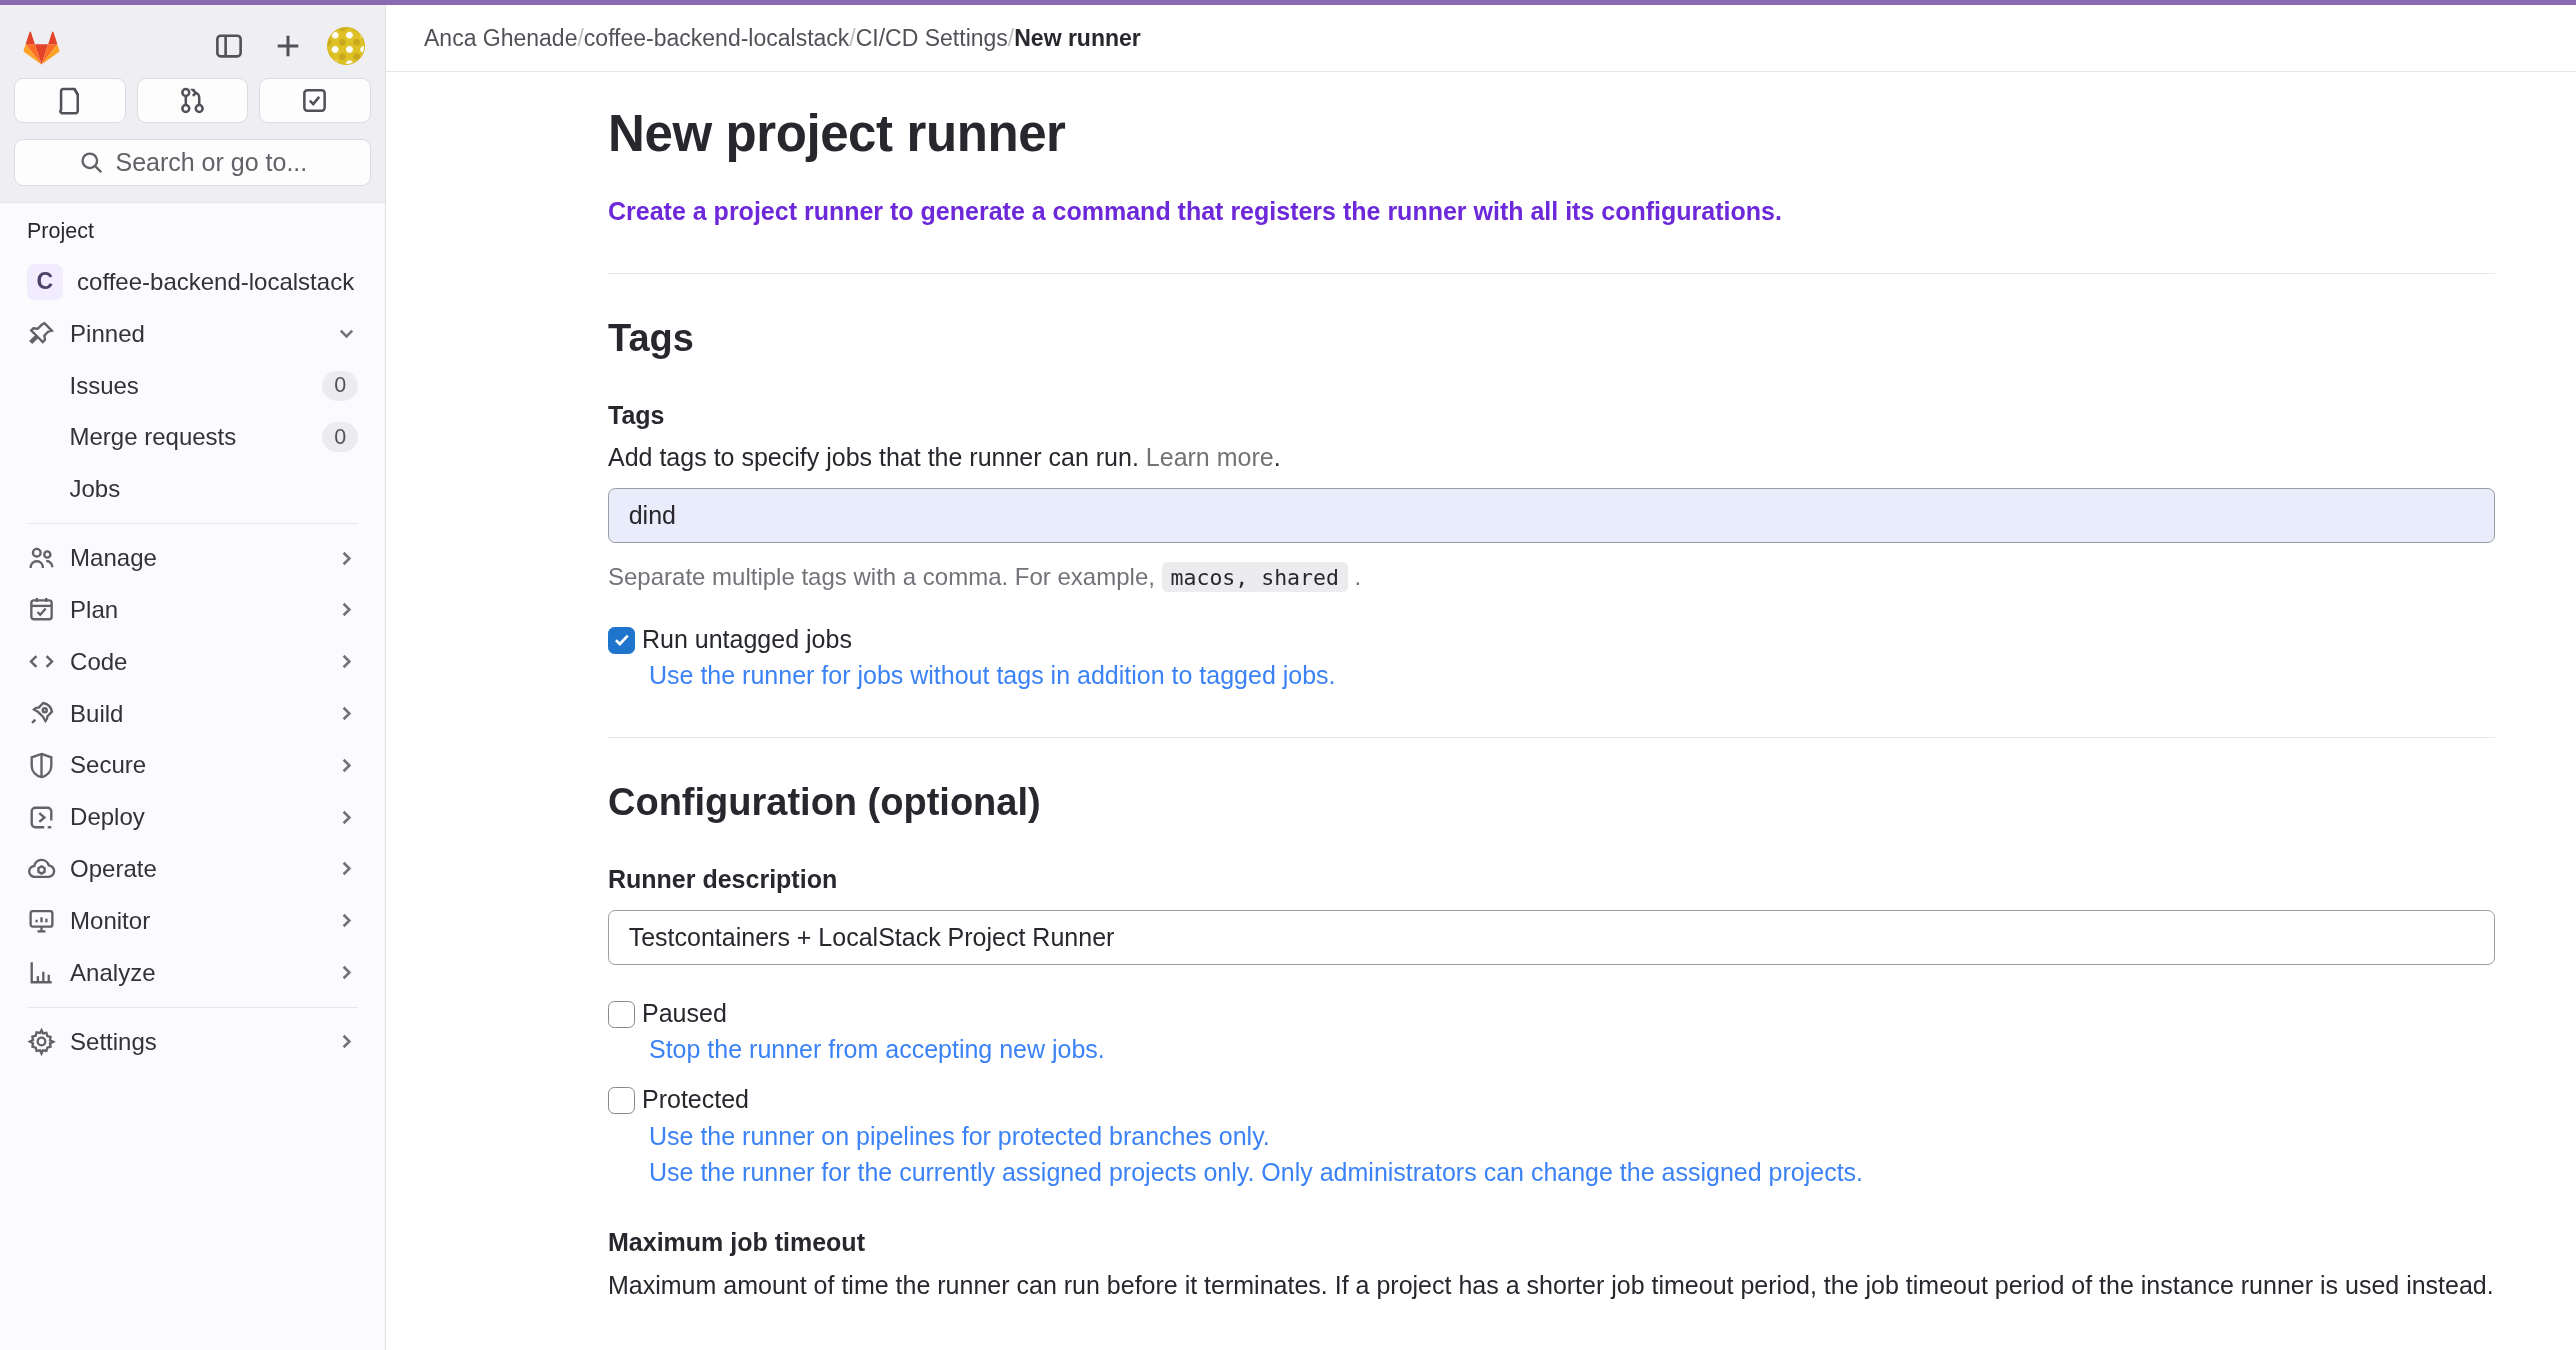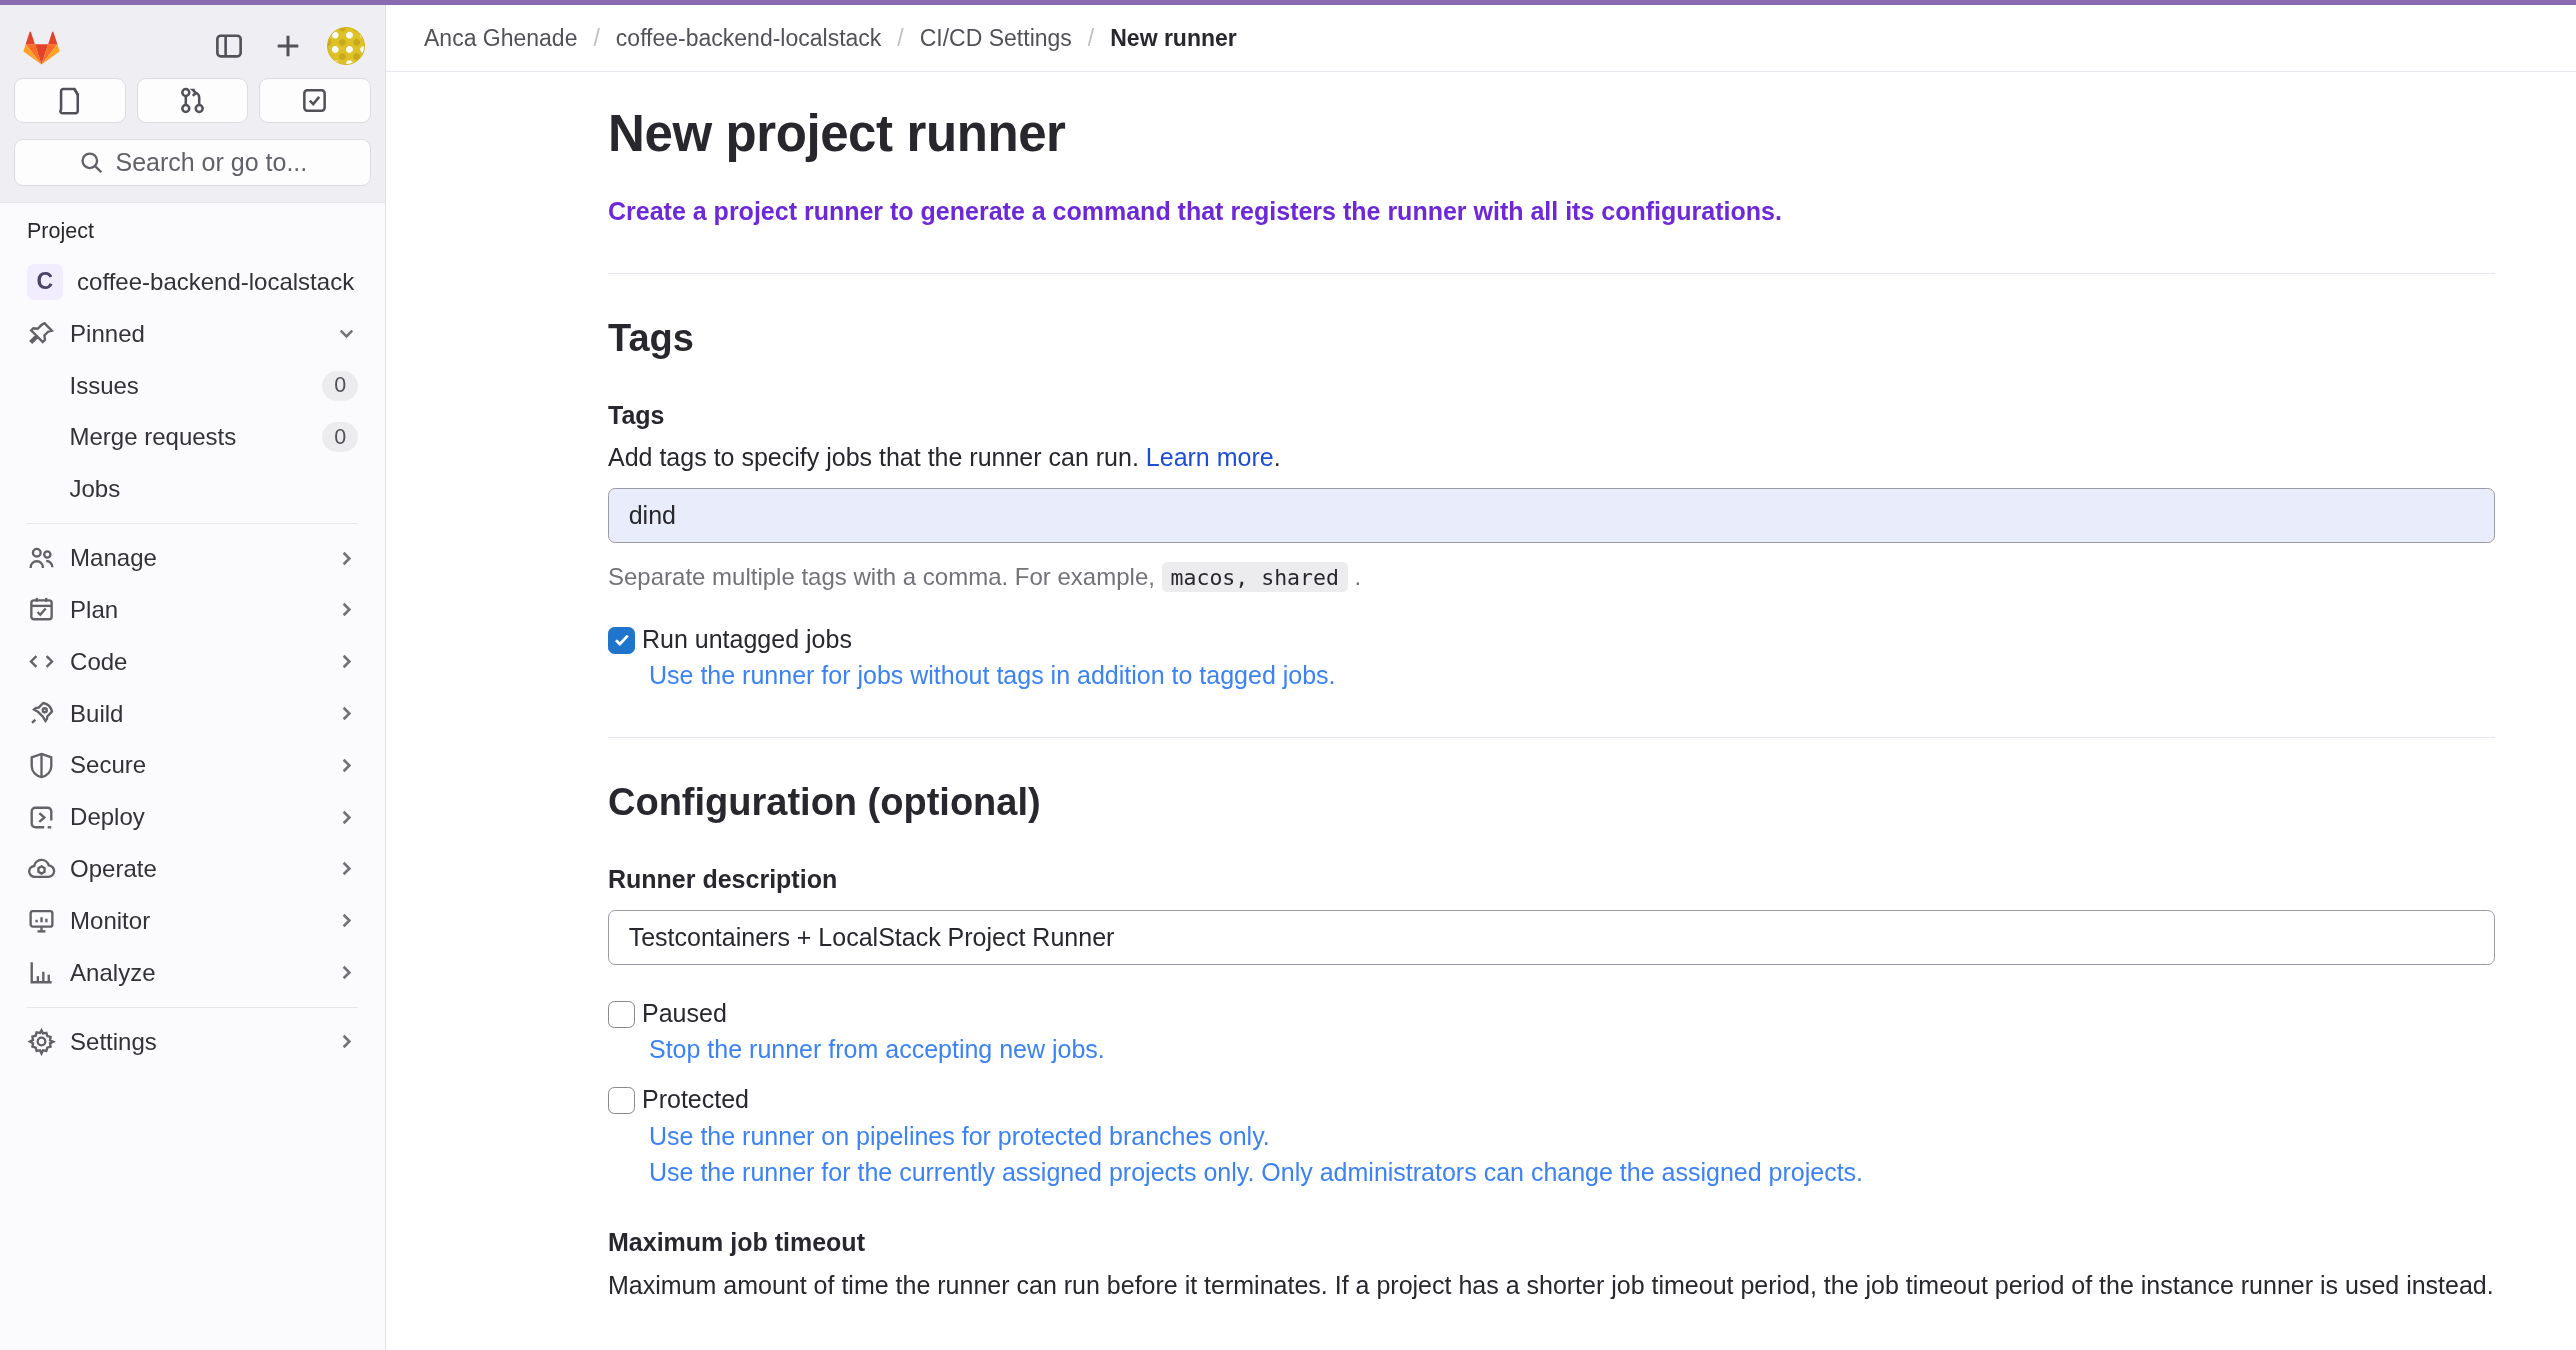--- a/index.html
+++ b/index.html
@@ -31,34 +31,34 @@
   .nav-label { flex:1; white-space:nowrap; overflow:hidden; text-overflow:ellipsis; }
   .nav-indent { padding-left:57px; }
   .proj-avatar { width:36px; height:36px; flex:0 0 36px; border-radius:7.2px; background:#f1edfe; color:#4b4368; display:flex; align-items:center; justify-content:center; font-size:23px; font-weight:bold; }
   .badge { background:#ececef; color:#535158; font-size:21.5px; border-radius:18px; min-width:36px; height:30px; display:flex; align-items:center; justify-content:center; padding:0 10.7px; }
   .chev { width:23px; height:23px; color:#737278; flex:0 0 23px; display:inline-flex; }
   .nav-divider { border:none; border-top:0.9px solid #e7e6eb; margin:9px 27px; }
 
   
   .main { flex:1; display:flex; flex-direction:column; background:#fff; }
   .breadcrumb-bar { height:67px; flex:0 0 67px; border-bottom:0.9px solid #e7e6ec; display:flex; align-items:center; padding:0 38px; }
-  .breadcrumb { display:flex; align-items:center; gap:16px; font-size:23px; color:#535158;justify-content:space-between; }
+  .breadcrumb { display:flex; align-items:center; font-size:23px; color:#535158;justify-content:space-between; }
   .breadcrumb a { color:#535158; text-decoration:none; cursor:pointer; }
   .crumb-sep { color:#bfbfc3; }
   .crumb-current { color:#28272d; font-weight:bold; }
 
   .content { padding:32px 0 0 222px; width:2111px; }
   .content-inner { width:1887px; }
   h1.page-title { font-size:51px; font-weight:bold; color:#28272d; letter-spacing:-0.4px; }
   .intro { margin-top:34px; font-size:25px; color:#6d28d9;font-weight:bold; }
   hr.section-hr { border:none; border-top:0.9px solid #e7e6ec; margin-top:47px; }
   h2.section-heading { margin-top:43px; font-size:38px; font-weight:bold; color:#28272d; }
   .field-label { margin-top:41px; font-size:25px; font-weight:bold; color:#28272d; }
   .field-help-top { margin-top:12.5px; font-size:25px; color:#28272d; }
-  .field-help-top a { color:#1d4ed8; text-decoration:none; cursor:pointer; }
+  .field-help-top a { color:#737373; text-decoration:none; cursor:pointer; }
   .text-input { margin-top:16px; width:100%; height:55px; border:0.9px solid #9b9ba5; border-radius:7.2px; background:#fff; font-size:25px; color:#28272d; padding:0 19.7px; font-family:"Liberation Sans","DejaVu Sans",sans-serif; }
   .text-input.tags { background:#e9edfb; }
   .field-hint { margin-top:19.7px; font-size:24px; color:#737278; }
   .code-chip { font-family:"DejaVu Sans Mono","Liberation Mono",monospace; font-size:21.5px; background:#ececef; border-radius:5.4px; padding:2.7px 9px; color:#28272d; }
 
   .checkbox-row { display:flex; align-items:flex-end; gap:7px; cursor:pointer; }
   .checkbox { width:27px; height:27px; flex:0 0 27px; border:1.8px solid #89888d; border-radius:6.3px; background:#fff; display:flex; align-items:center; justify-content:center; }
   .checkbox.checked { background:#1f75cb; border-color:#1f75cb; }
   .checkbox-label { font-size:25px; color:#28272d; display:flex; align-items:center; gap:10.7px; }
   .checkbox-desc { margin-left:41px; margin-top:7.2px; font-size:25px; color:#3b82f6; }

